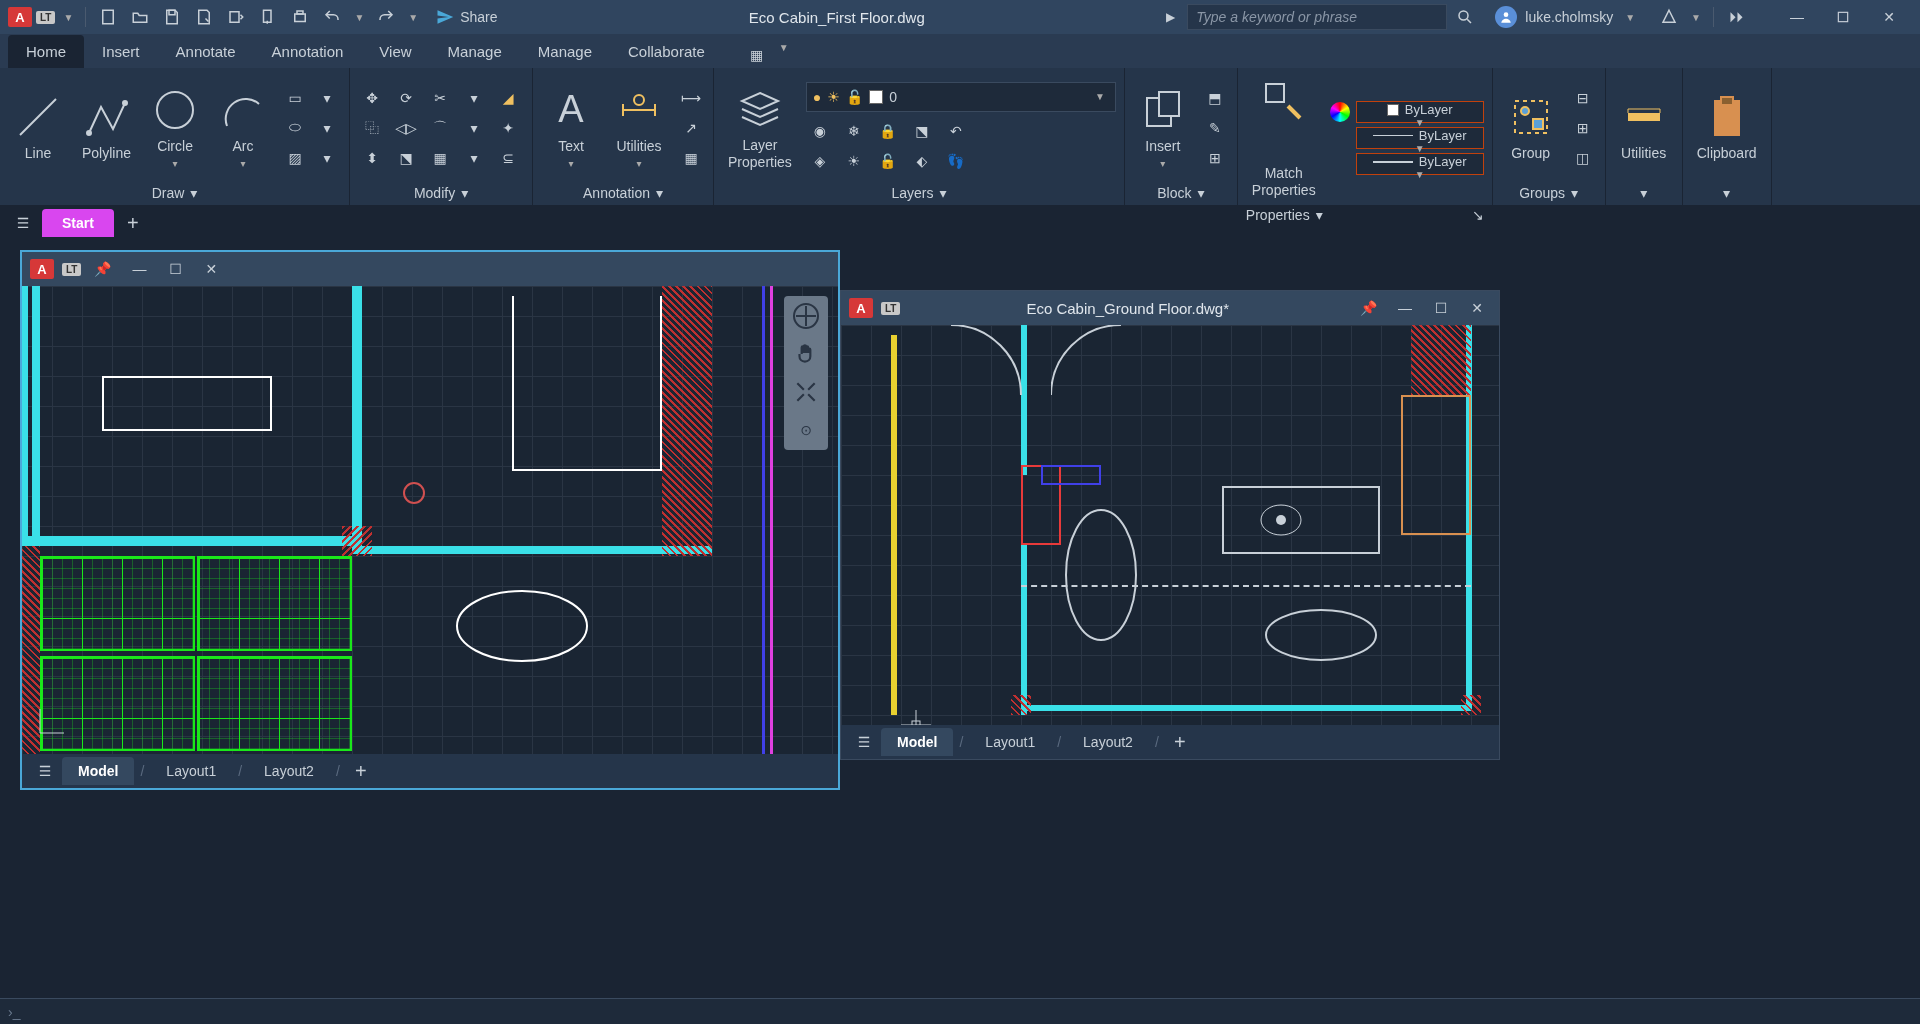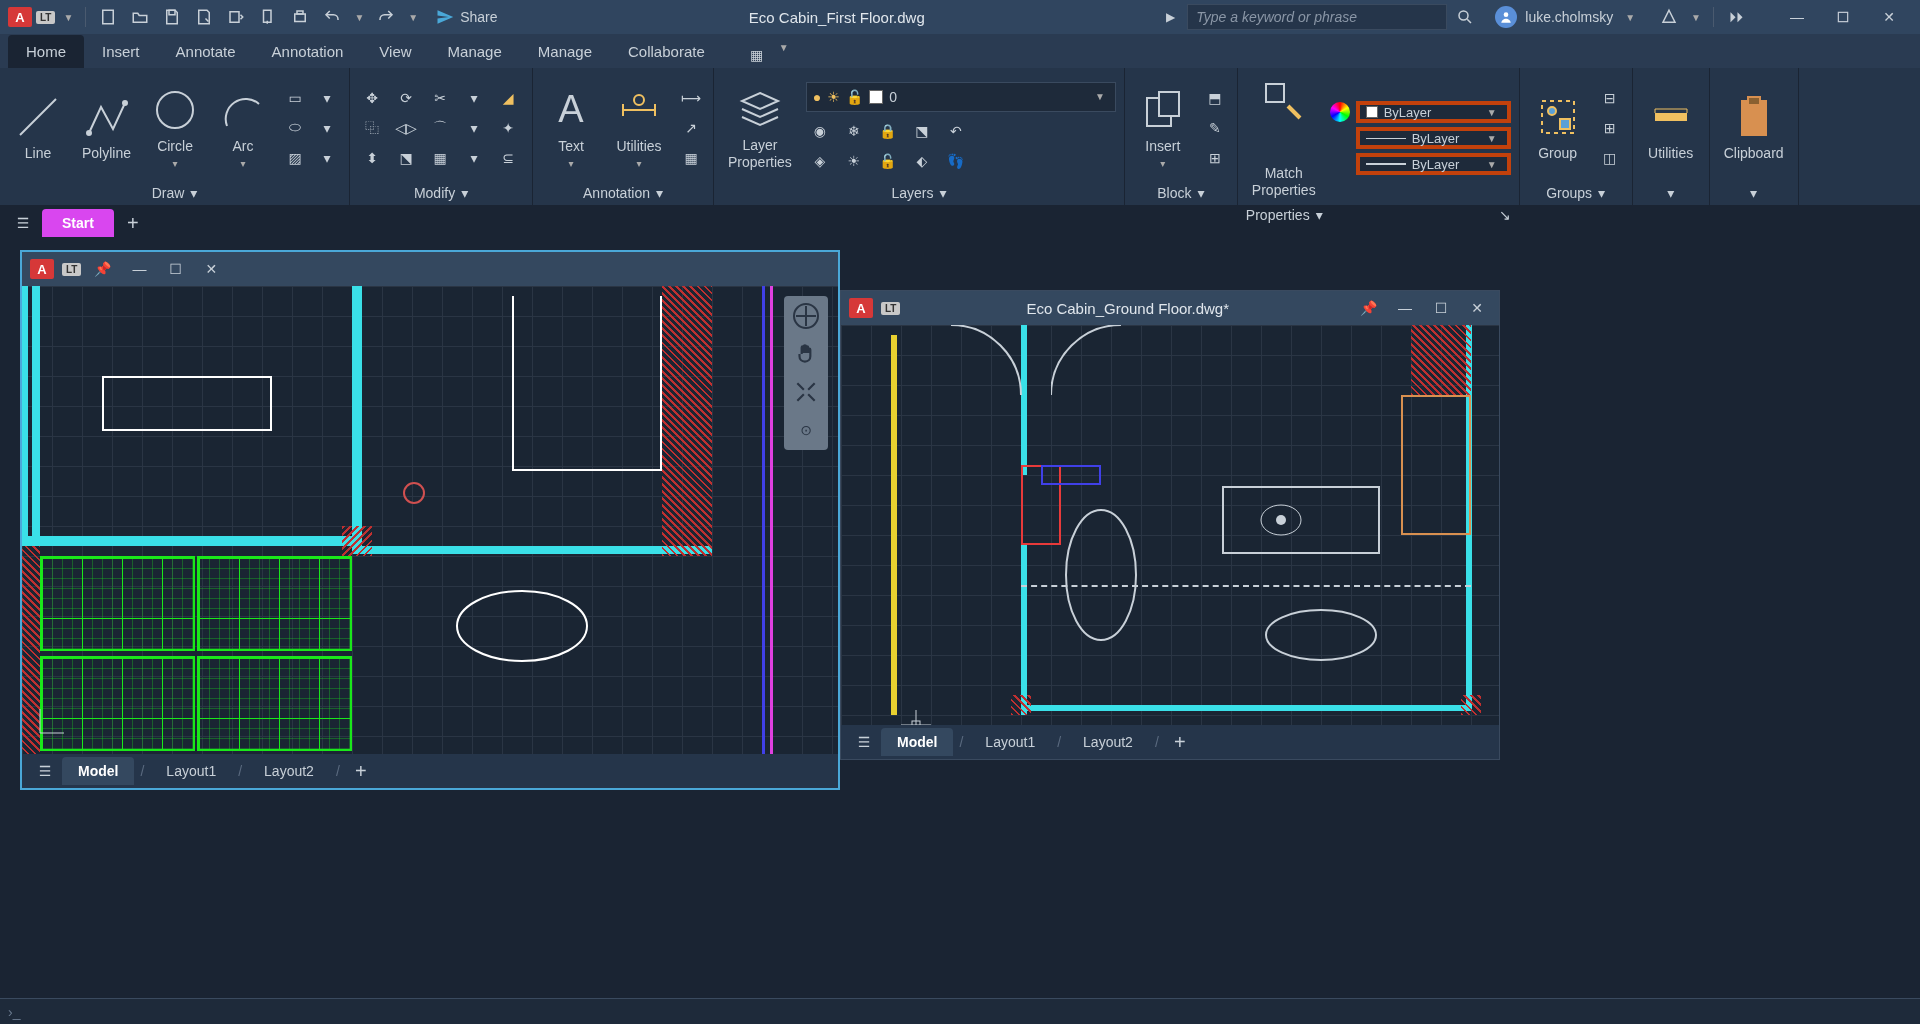--- a/index.html
+++ b/index.html
@@ -36,21 +36,21 @@
 .panel-label { text-align: center; color: #c8d0d8; font-size: 14px; padding: 4px 0; display: flex; justify-content: center; align-items: center; gap: 6px; }
 .big-tool { display: flex; flex-direction: column; align-items: center; gap: 4px; cursor: pointer; padding: 4px 6px; }
 .big-tool .icon-box { width: 48px; height: 48px; display: flex; align-items: center; justify-content: center; }
 .big-tool .label { font-size: 14px; color: #c8d0d8; text-align: center; line-height: 1.2; }
 .small-grid { display: grid; grid-template-columns: repeat(2, 28px); gap: 4px; }
 .small-grid-3 { display: grid; grid-template-columns: repeat(3, 30px); grid-template-rows: repeat(3, 26px); gap: 4px; }
 .small-grid-4 { display: grid; grid-template-columns: repeat(4, 30px); gap: 4px; }
 .sm-icon { width: 28px; height: 26px; display: flex; align-items: center; justify-content: center; cursor: pointer; color: #c8d0d8; }
 .layer-combo { background: #1e2a3a; border: 1px solid #3a4a5f; height: 30px; width: 310px; display: flex; align-items: center; padding: 0 6px; gap: 6px; cursor: pointer; }
 .prop-row { display: flex; align-items: center; gap: 6px; }
-.prop-combo { background: #1e2a3a; border: 4px solid #c2410c; height: 22px; width: 155px; display: flex; align-items: center; justify-content: space-between; padding: 0 6px; font-size: 13px; cursor: pointer; }
+.prop-combo { background: #1e2a3a; border: 1px solid #c2410c; height: 22px; width: 128px; display: flex; align-items: center; justify-content: space-between; padding: 0 6px; font-size: 13px; cursor: pointer; flex-direction: column; }
 .color-wheel { width: 20px; height: 20px; border-radius: 50%; background: conic-gradient(red,yellow,lime,cyan,blue,magenta,red); }
 
 
 .file-tabs { height: 34px; background: #1a2433; display: flex; align-items: center; padding: 0 8px; gap: 4px; }
 .hamburger { width: 30px; height: 30px; display: flex; align-items: center; justify-content: center; cursor: pointer; }
 .file-tab { background: #d946ef; padding: 6px 20px; border-radius: 4px 4px 0 0; cursor: pointer; font-weight: 600; color: #fff; }
 .plus-tab { width: 30px; height: 30px; display: flex; align-items: center; justify-content: center; cursor: pointer; color: #c8d0d8; font-size: 20px; }
 
 
 .mdi { position: relative; height: 758px; background: #1a2433; }

